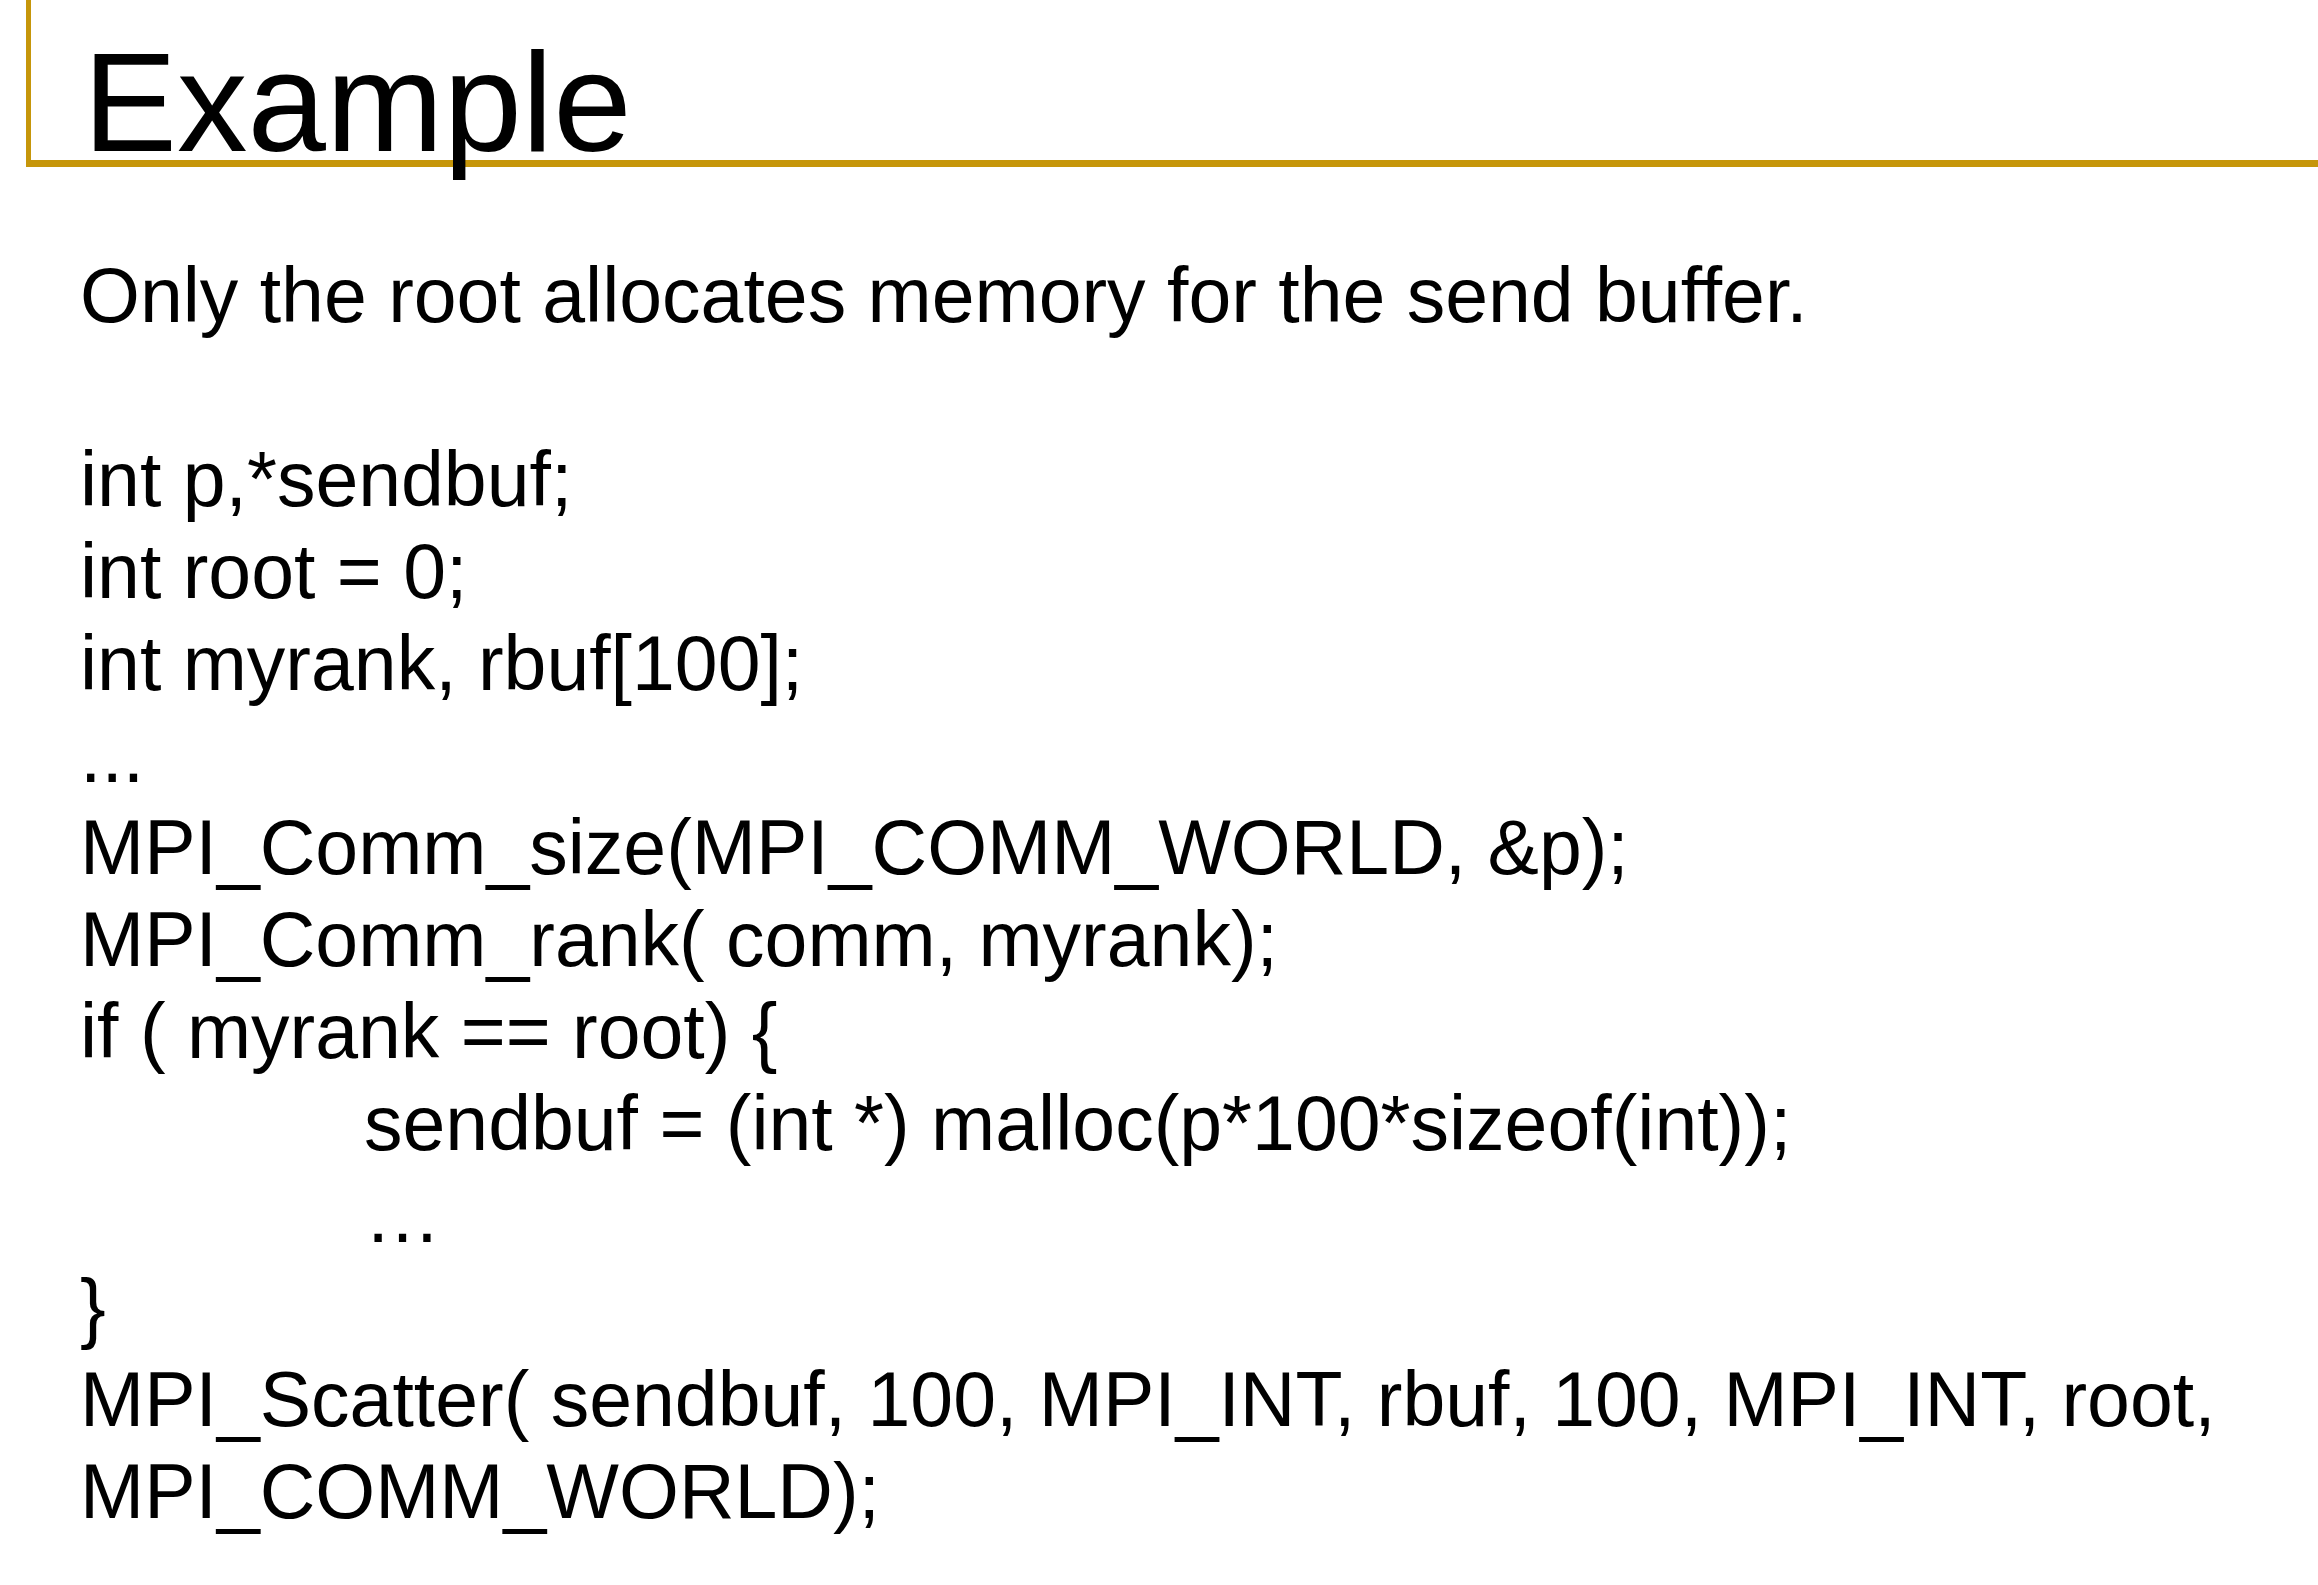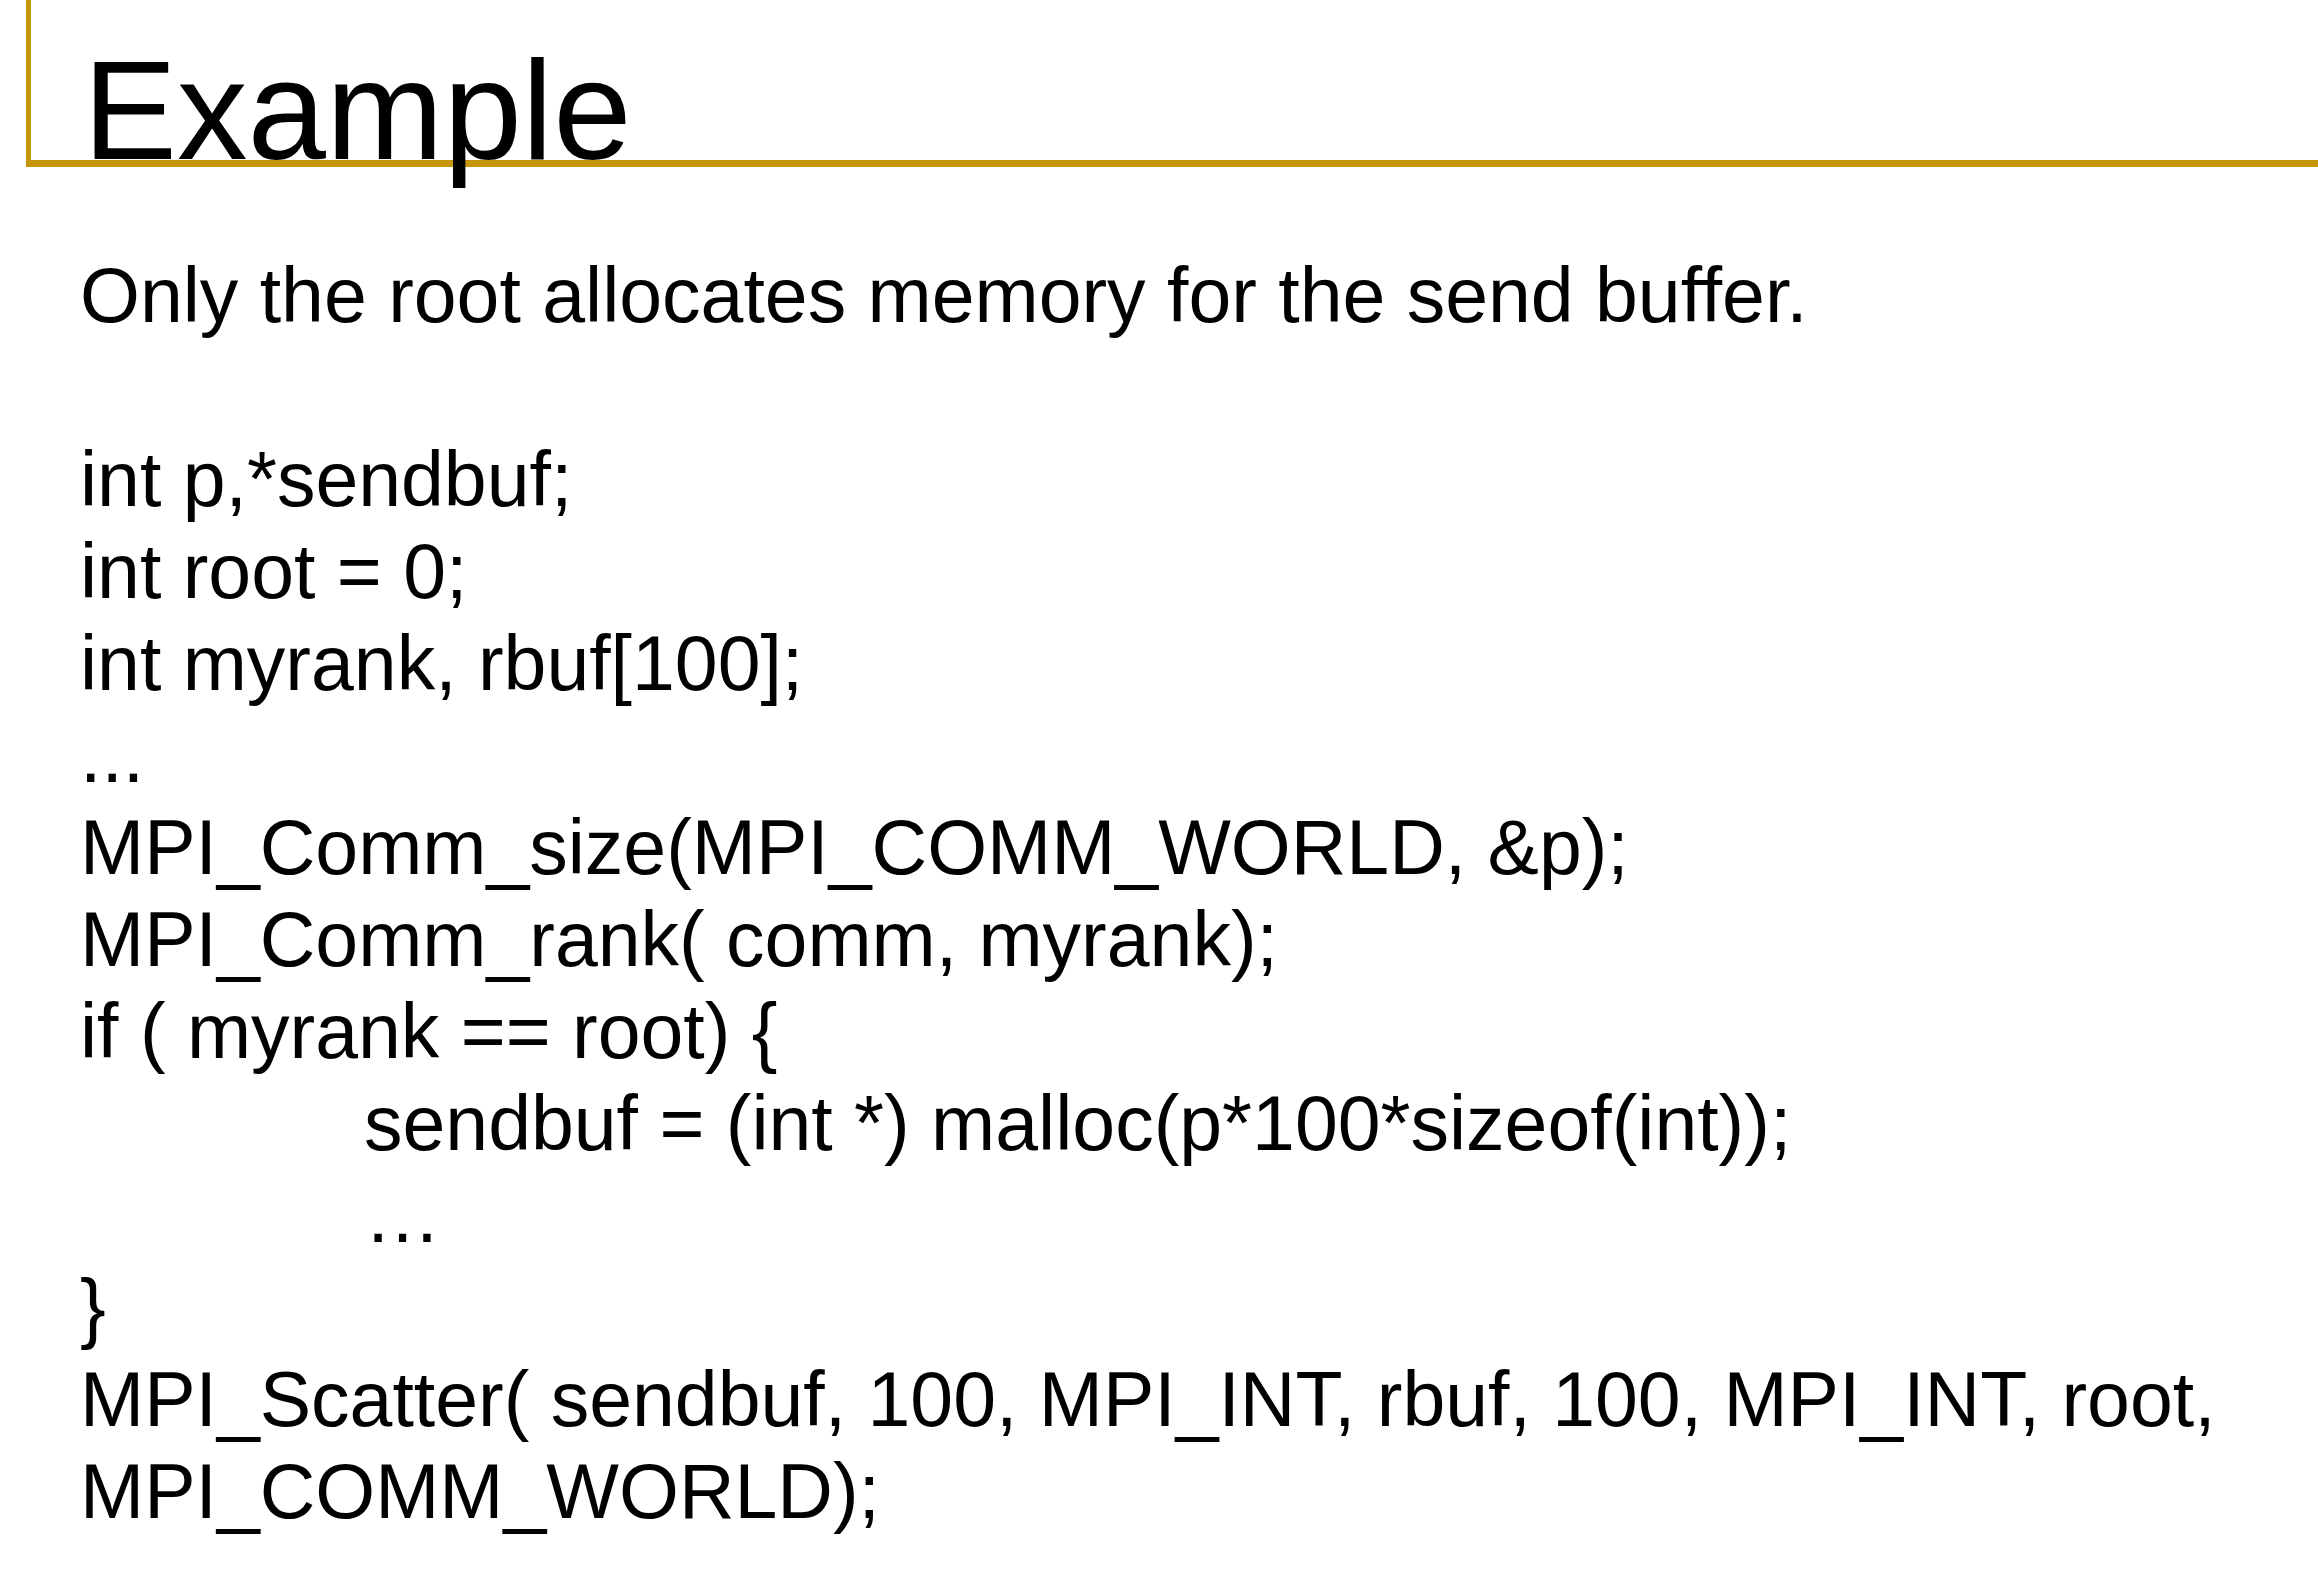--- a/index.html
+++ b/index.html
@@ -26,21 +26,21 @@
   .accent-hline {
     position: absolute;
     left: 26.4px;
     top: 160px;
     width: 2320px;
     height: 6.5px;
   }
   .slide-title {
     position: absolute;
     left: 83px;
-    top: 40px;
+    top: 32px;
     margin: 0;
     font-size: 141px;
     font-weight: 400;
     line-height: 1;
     white-space: nowrap;
     z-index: 2;
   }
   .slide-body {
     position: absolute;
     left: 80px;

